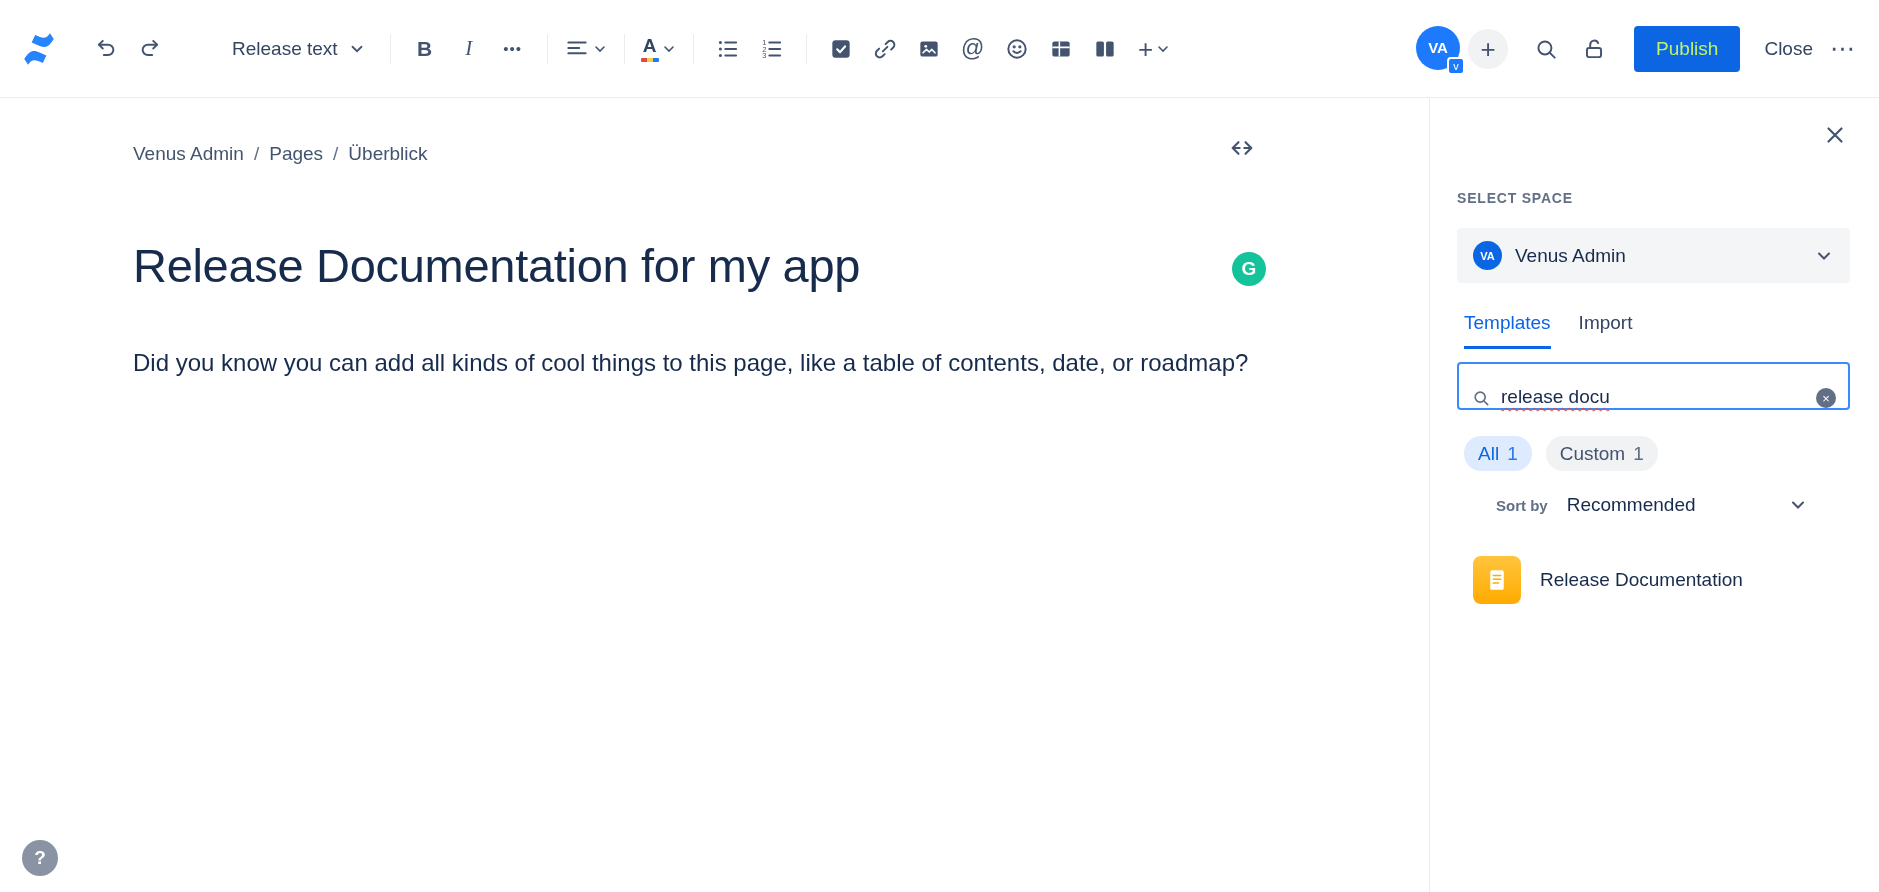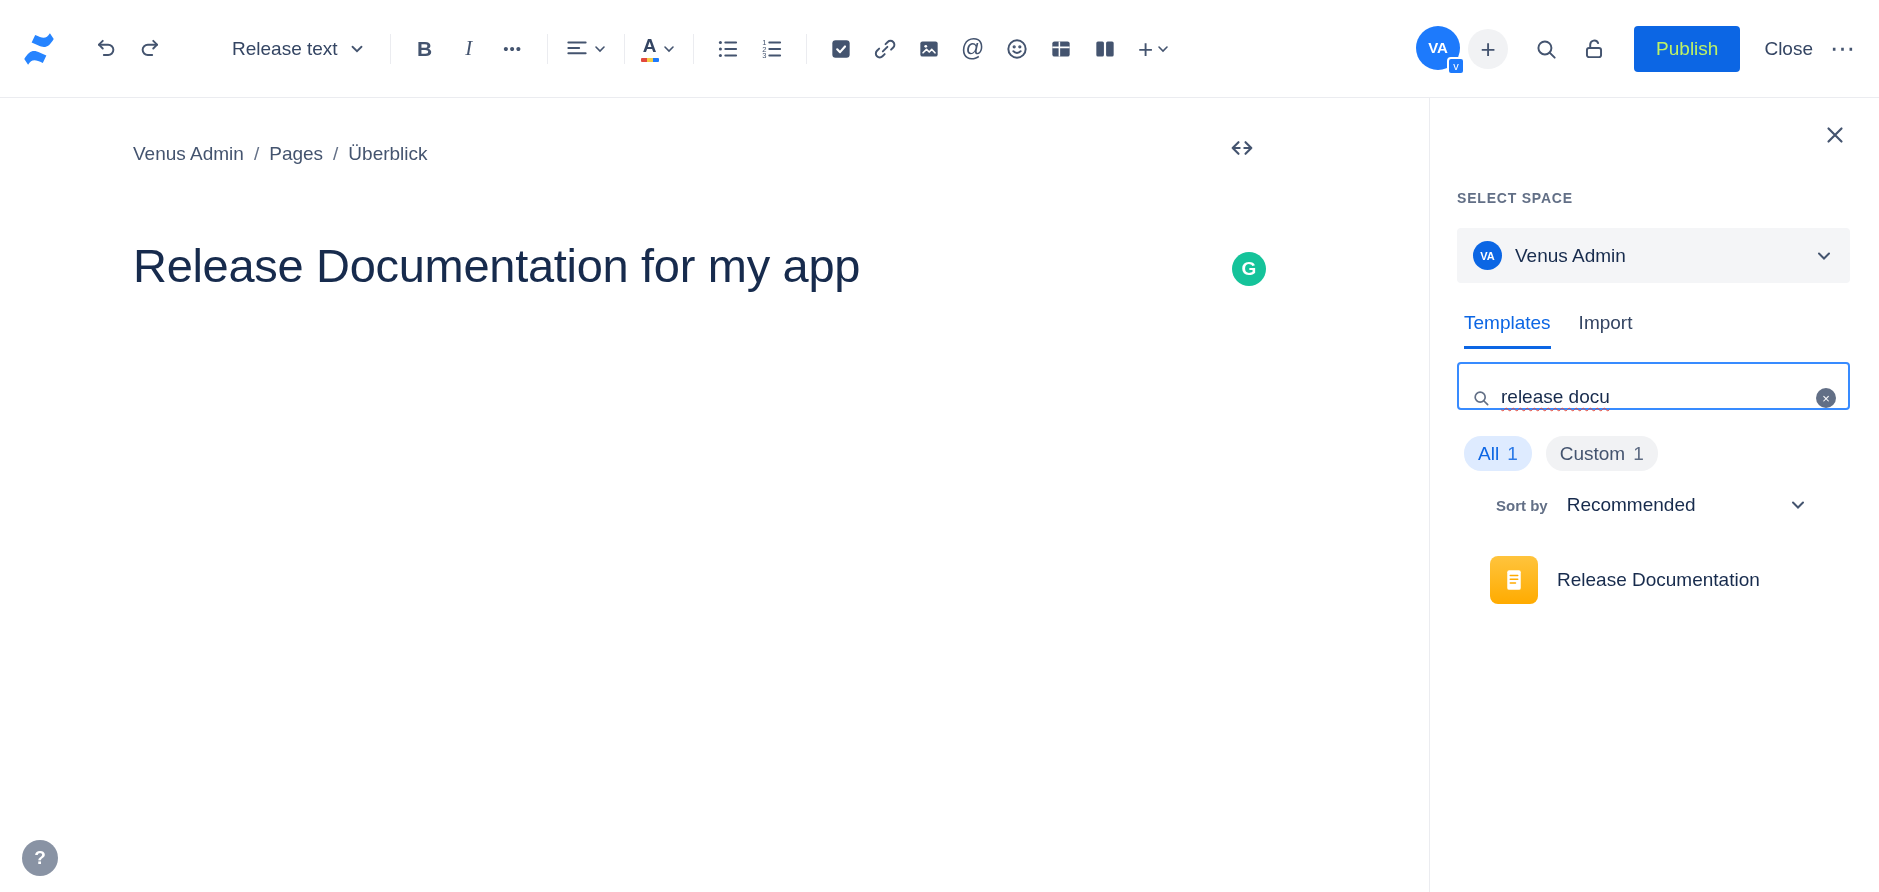--- a/index.html
+++ b/index.html
@@ -112,21 +112,21 @@
     height:35px; padding:0 14px; border-radius:17px; font-size:19px; border:none; cursor:pointer;
     display:flex; align-items:center; gap:8px;
   }
   .chip.all { background:#DEEBFF; color:#0C66E4; }
   .chip.custom { background:#F1F2F4; color:#44546F; }
   .chip .count { opacity:0.85; }
   .sort-row { position:absolute; left:1464px; top:494px; width:344px; display:flex; align-items:center; }
   .sort-label { font-size:15px; font-weight:bold; color:#626F86;margin-left:32px; }
   .sort-value { font-size:19px; color:#172B4D; margin-left:19px; cursor:pointer; }
   .sort-row .chev { margin-left:auto; cursor:pointer; }
-  .template-item { position:absolute; left:1473px; top:556px; display:flex; align-items:center; gap:19px; cursor:pointer;margin-left:17px; }
+  .template-item { position:absolute; left:1473px; top:556px; display:flex; align-items:center; gap:19px; cursor:pointer; }
   .template-icon { width:48px; height:48px; border-radius:8px; background:linear-gradient(180deg,#FFC43D,#FFAB00);
     display:flex; align-items:center; justify-content:center; }
   .template-name { font-size:19px; color:#172B4D; }
 </style>
 </head>
 <body>
 
 <div class="topbar">
 
   <div class="tbtn">
@@ -312,20 +312,21 @@
     <path d="M9 7l-5 5 5 5M4 12h6"></path>
       <path d="M15 7l5 5-5 5M14 12h6"></path>
   </svg>
 </button>
 
 <h1 class="page-title">Release Documentation for my app</h1>
 
 <div class="grammarly">G</div>
 
 <div class="body-text">
+  <div>Did you know you can add all kinds of cool things to this page, like a table of contents, date, or roadmap?</div>
 </div>
 
 <button class="help-btn">?</button>
 
 <div class="v-divider"></div>
 
 <button class="panel-close">
   <svg width="26" height="26" viewBox="0 0 24 24" fill="none" stroke="#44546F" stroke-width="2" stroke-linecap="round">
     <path d="M6 6l12 12M18 6 6 18"></path>
   </svg>

